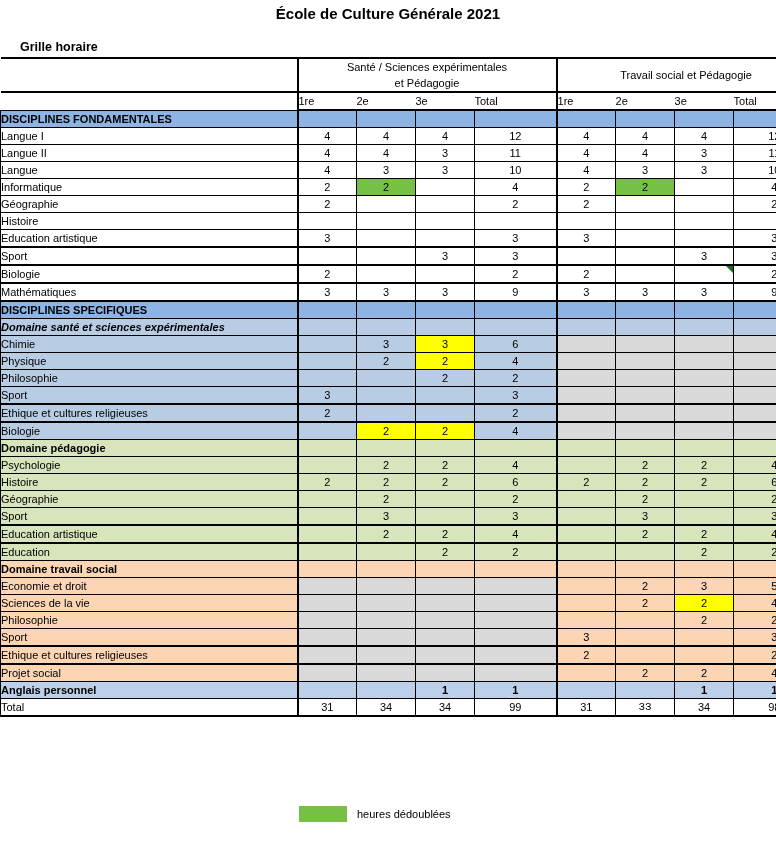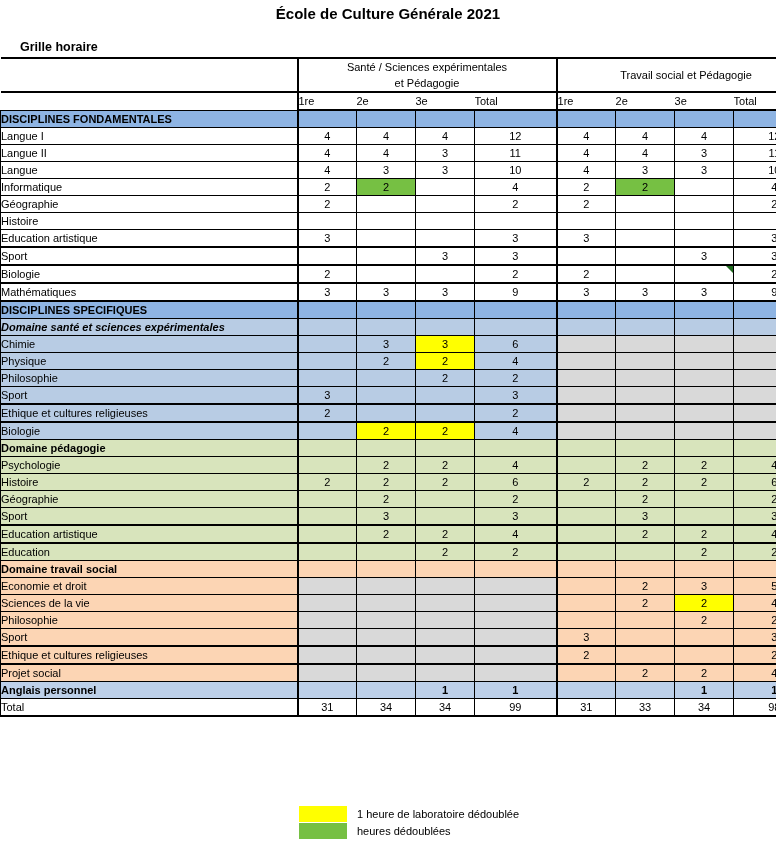--- a/index.html
+++ b/index.html
@@ -581,30 +581,26 @@
           <td class="cell row-travperso">1</td>
           <td class="cell row-travperso sep-right">1</td>
         </tr>
         <tr>
           <td class="label row-white" style="border-bottom: 2px solid rgb(0, 0, 0);">Total</td>
           <td class="cell row-white sep-left" style="border-bottom: 2px solid rgb(0, 0, 0);">31</td>
           <td class="cell row-white" style="border-bottom: 2px solid rgb(0, 0, 0);">34</td>
           <td class="cell row-white" style="border-bottom: 2px solid rgb(0, 0, 0);">34</td>
           <td class="cell row-white" style="border-bottom: 2px solid rgb(0, 0, 0);">99</td>
           <td class="cell row-white sep-left" style="border-bottom: 2px solid rgb(0, 0, 0);">31</td>
-          <td class="cell row-white" style="border-bottom: 2px solid rgb(0, 0, 0);">33</td>
+          <td class="cell row-white" style="border-bottom: 2px solid rgb(0, 0, 0); font-family: Liberation Mono, monospace;">33</td>
           <td class="cell row-white" style="border-bottom: 2px solid rgb(0, 0, 0);">34</td>
           <td class="cell row-white sep-right" style="border-bottom: 2px solid rgb(0, 0, 0);">98</td>
         </tr>
       </tbody>
   </table>
 </div>
 
 <div id="legend">
-  <div class="legend-row">
-    <div class="legend-sw" style="background: rgb(255, 255, 0);"></div>
-    <div class="legend-txt">1 heure de laboratoire dédoublée</div>
-  </div>
   <div class="legend-row">
     <div class="legend-sw" style="background: rgb(118, 192, 67);"></div>
     <div class="legend-txt">heures dédoublées</div>
   </div>
 </div>
 
 </body></html>

